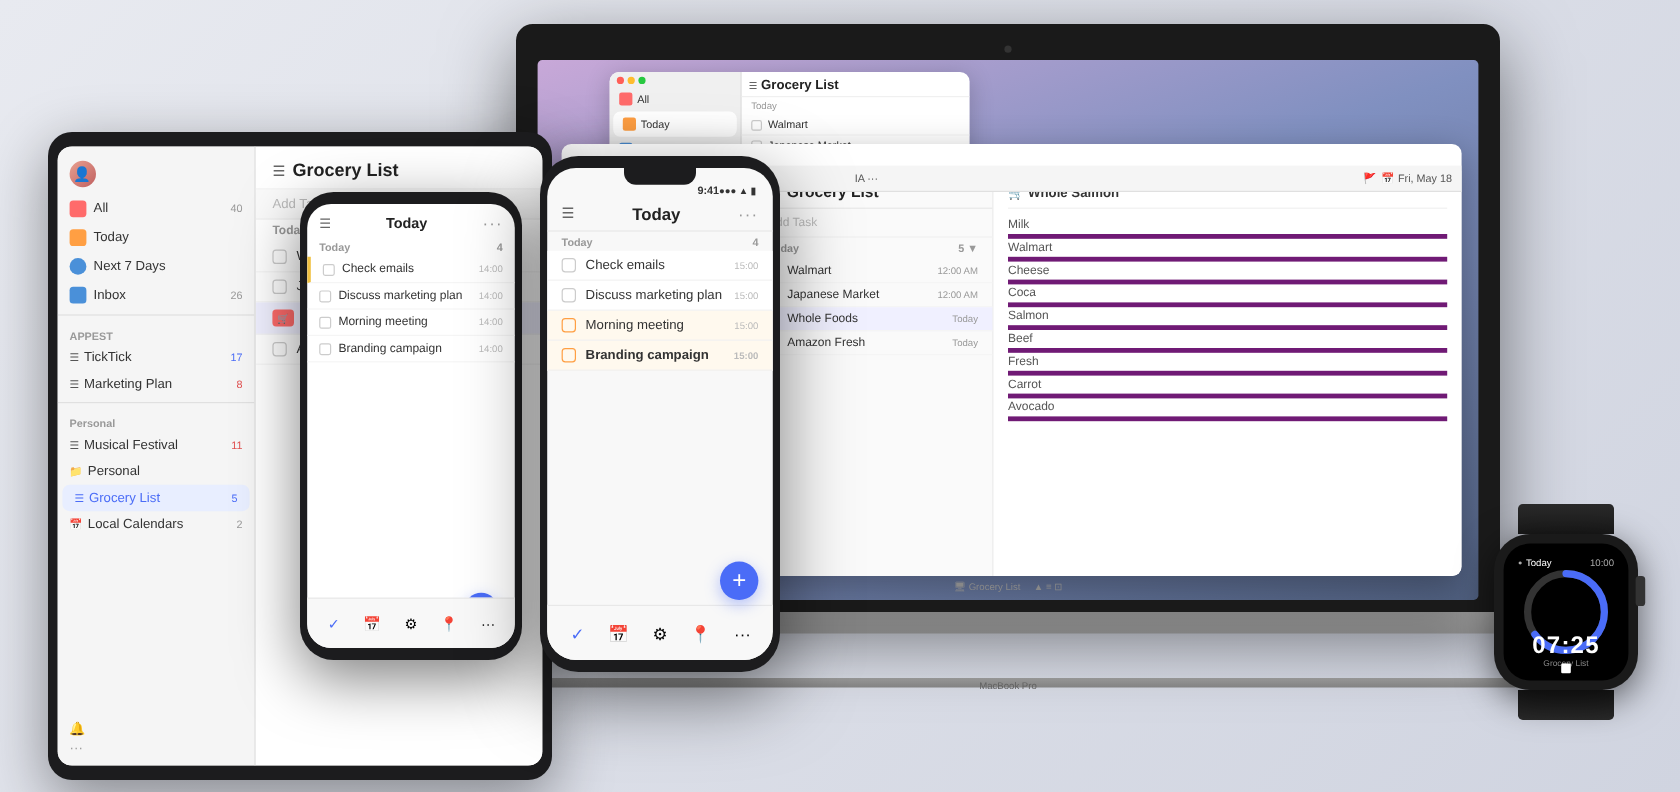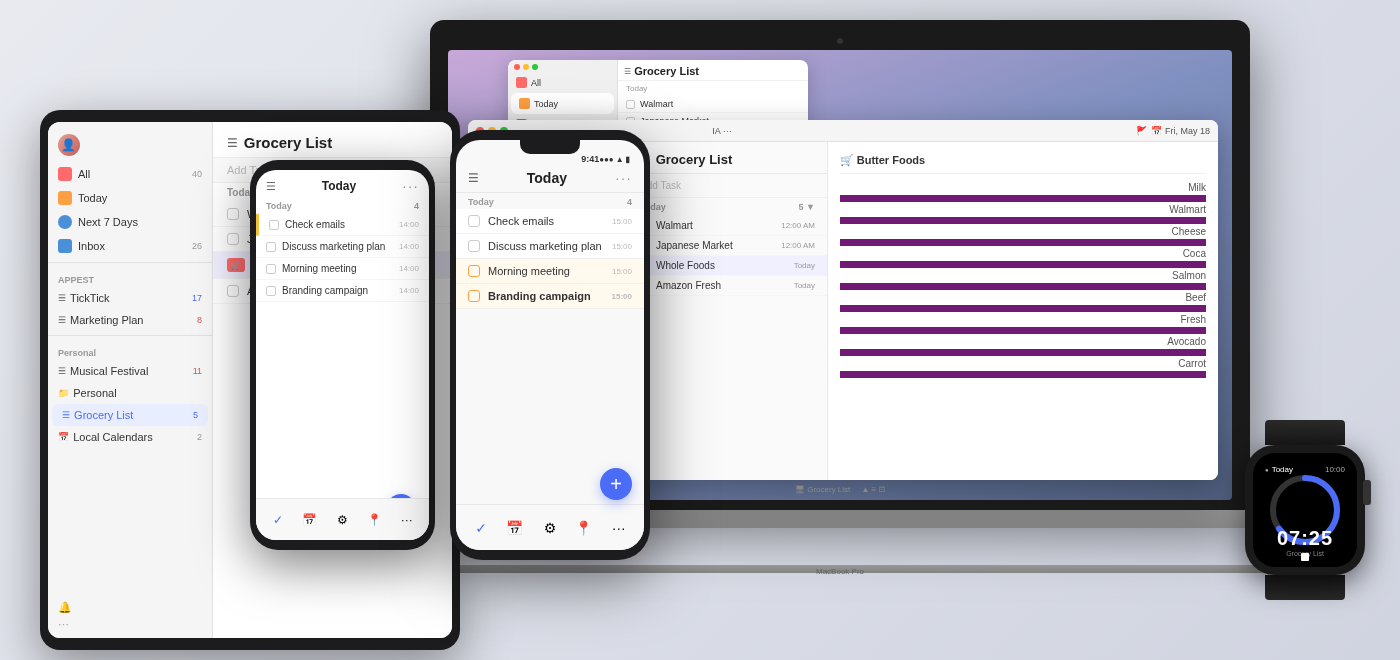--- a/index.html
+++ b/index.html
@@ -182,22 +182,21 @@
       color: #333;
       margin-bottom: 6px;
       display: flex;
       align-items: center;
       gap: 4px;
     }
     .mac-detail-item {
       font-size: 10px;
       color: #555;
       padding: 2px 0;
-      border-bottom: 7px solid #701a75;
-      text-align: right;
+      border-bottom: 4px solid #701a75;
     }
     .traffic-dot {
       width: 8px; height: 8px;
       border-radius: 50%;
     }
     .traffic-red { background: #ff5f57; }
     .traffic-yellow { background: #febc2e; }
     .traffic-green { background: #28c840; }
 
     
@@ -856,21 +855,21 @@
           </div>
           <div class="mac-mini-task-row">
             <div class="mac-mini-cb"></div>
             <span>Amazon Fresh</span>
           </div>
         </div>
       </div>
 
       <div class="mac-app-window" style="position:absolute; top:70px; left:20px; width:750px; height:360px;">
 
-        <div style="position:absolute; top:0; left:0; right:0; height:22px; background:#f5f5f5; border-bottom:1px solid #e0e0e0; display:flex; align-items:center; padding:0 8px; gap:4px; z-index:3;">
+        <div style="position:absolute; top:18px; left:0; right:0; height:22px; background:#f5f5f5; border-bottom:1px solid #e0e0e0; display:flex; align-items:center; padding:0 8px; gap:4px; z-index:3;">
           <div class="traffic-dot traffic-red"></div>
           <div class="traffic-dot traffic-yellow"></div>
           <div class="traffic-dot traffic-green"></div>
           <span style="font-size:9px; color:#555; margin-left:auto; margin-right:auto;">IA ···</span>
           <span style="font-size:9px; color:#e05050; margin-left:auto;">🚩</span>
           <span style="font-size:9px; color:#555;">📅 Fri, May 18</span>
         </div>
 
         <div style="position:absolute; top:22px; left:0; right:0; bottom:0; display:flex;">
 
@@ -963,31 +962,31 @@
                 <span class="mac-task-time">Today</span>
               </div>
               <div class="mac-task-item">
                 <div class="mac-checkbox"></div>
                 <span>Amazon Fresh</span>
                 <span class="mac-task-time">Today</span>
               </div>
             </div>
 
             <div class="mac-detail-panel">
-              <div class="mac-detail-store">🛒 Butter Foods</div>
+              <div class="mac-detail-store">🛒 Whole Salmon</div>
               <div style="height:1px;background:#f0f0f0;margin-bottom:6px;"></div>
               <div class="mac-detail-item">Milk</div>
               <div class="mac-detail-item">Walmart</div>
               <div class="mac-detail-item">Cheese</div>
               <div class="mac-detail-item">Coca</div>
               <div class="mac-detail-item">Salmon</div>
               <div class="mac-detail-item">Beef</div>
               <div class="mac-detail-item">Fresh</div>
+              <div class="mac-detail-item">Carrot</div>
               <div class="mac-detail-item">Avocado</div>
-              <div class="mac-detail-item">Carrot</div>
             </div>
           </div>
         </div>
       </div>
 
       <div style="position:absolute;bottom:6px;left:0;right:0;text-align:center;font-size:8px;color:#888;">
         🖥 Grocery List &nbsp;&nbsp;&nbsp; ▲ ≡ ⊡
       </div>
     </div>
   </div>

